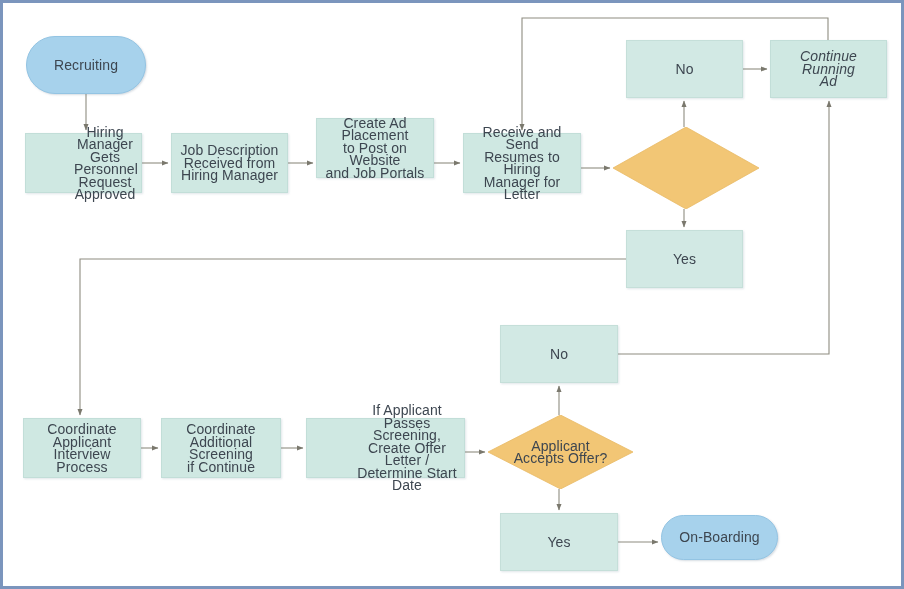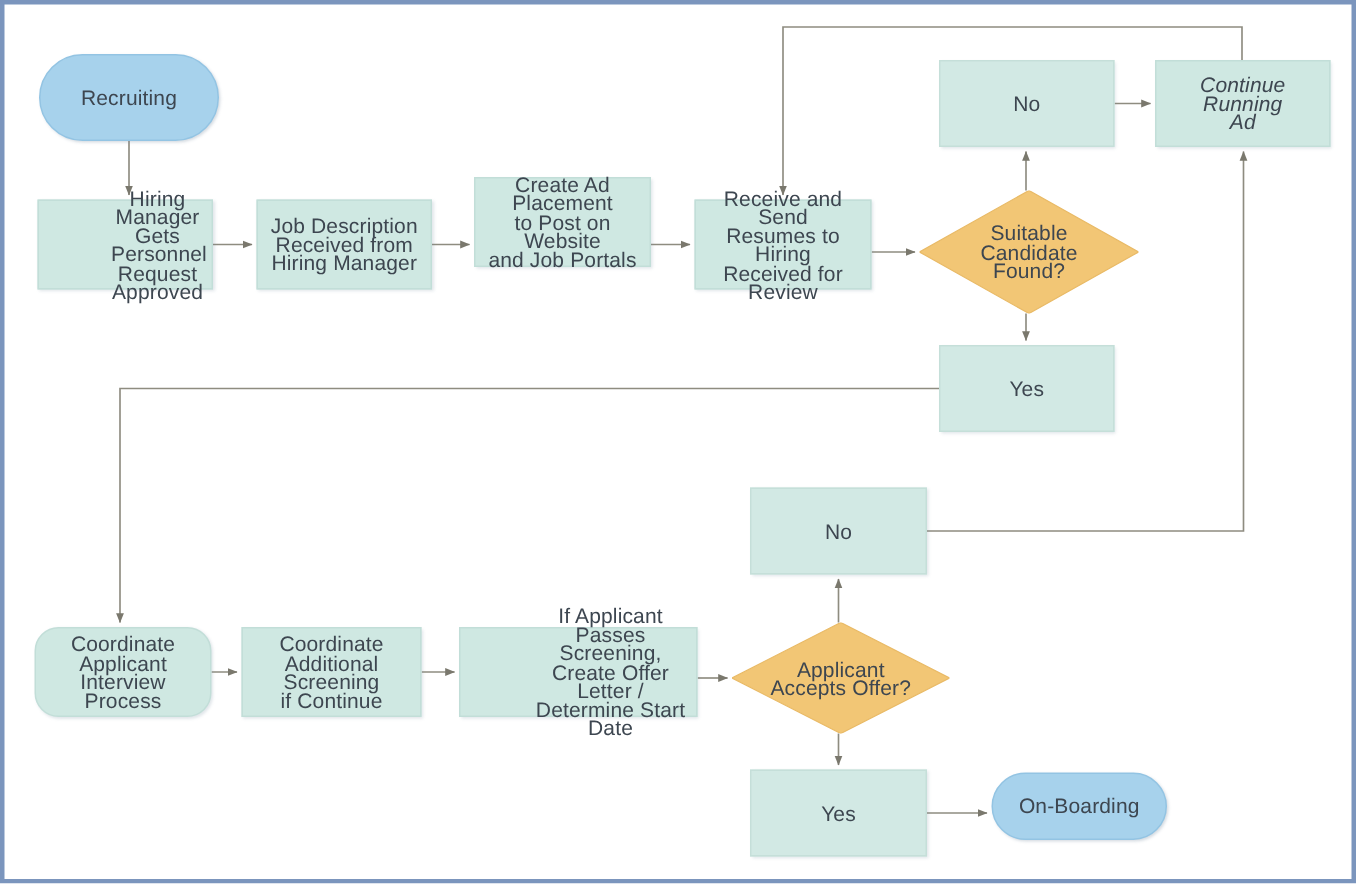--- a/index.html
+++ b/index.html
@@ -123,41 +123,38 @@
 Hiring Manager</span>
       </div>
       <div class="node process" style="left: 313px; top: 115px; width: 118px; height: 60px;">
         <span class="lbl">Create Ad Placement
 to Post on Website
 and Job Portals</span>
       </div>
       <div class="node process" style="left: 460px; top: 130px; width: 118px; height: 60px;">
         <span class="lbl">Receive and Send
 Resumes to Hiring
-Received for Review</span>
+Manager for Letter</span>
       </div>
       <div class="node decision" style="left: 610px; top: 124px; width: 146px; height: 82px;">
         <svg class="dia-shape" viewBox="0 0 146 82" preserveAspectRatio="none">
           <polygon points="73,0 146,41 73,82 0,41" fill="#f2c675" stroke="#e9ba66" stroke-width="0.8"></polygon>
         </svg>
-        <span class="lbl">Suitable
-Candidate
-Found?</span>
       </div>
       <div class="node branch" style="left: 623px; top: 37px; width: 117px; height: 58px;">
         <span class="lbl">No</span>
       </div>
       <div class="node process" style="left: 767px; top: 37px; width: 117px; height: 58px; font-style: italic;">
         <span class="lbl">Continue Running
 Ad</span>
       </div>
       <div class="node branch" style="left: 623px; top: 227px; width: 117px; height: 58px;">
         <span class="lbl">Yes</span>
       </div>
-      <div class="node process" style="left: 20px; top: 415px; width: 118px; height: 60px; border-radius: 16px;">
+      <div class="node process" style="left: 20px; top: 415px; width: 118px; height: 60px;">
         <span class="lbl">Coordinate Applicant
 Interview Process</span>
       </div>
       <div class="node process" style="left: 158px; top: 415px; width: 120px; height: 60px;">
         <span class="lbl">Coordinate
 Additional Screening
 if Continue</span>
       </div>
       <div class="node process" style="left: 303px; top: 415px; width: 159px; height: 60px; padding-left: 43px;">
         <span class="lbl">If Applicant Passes

